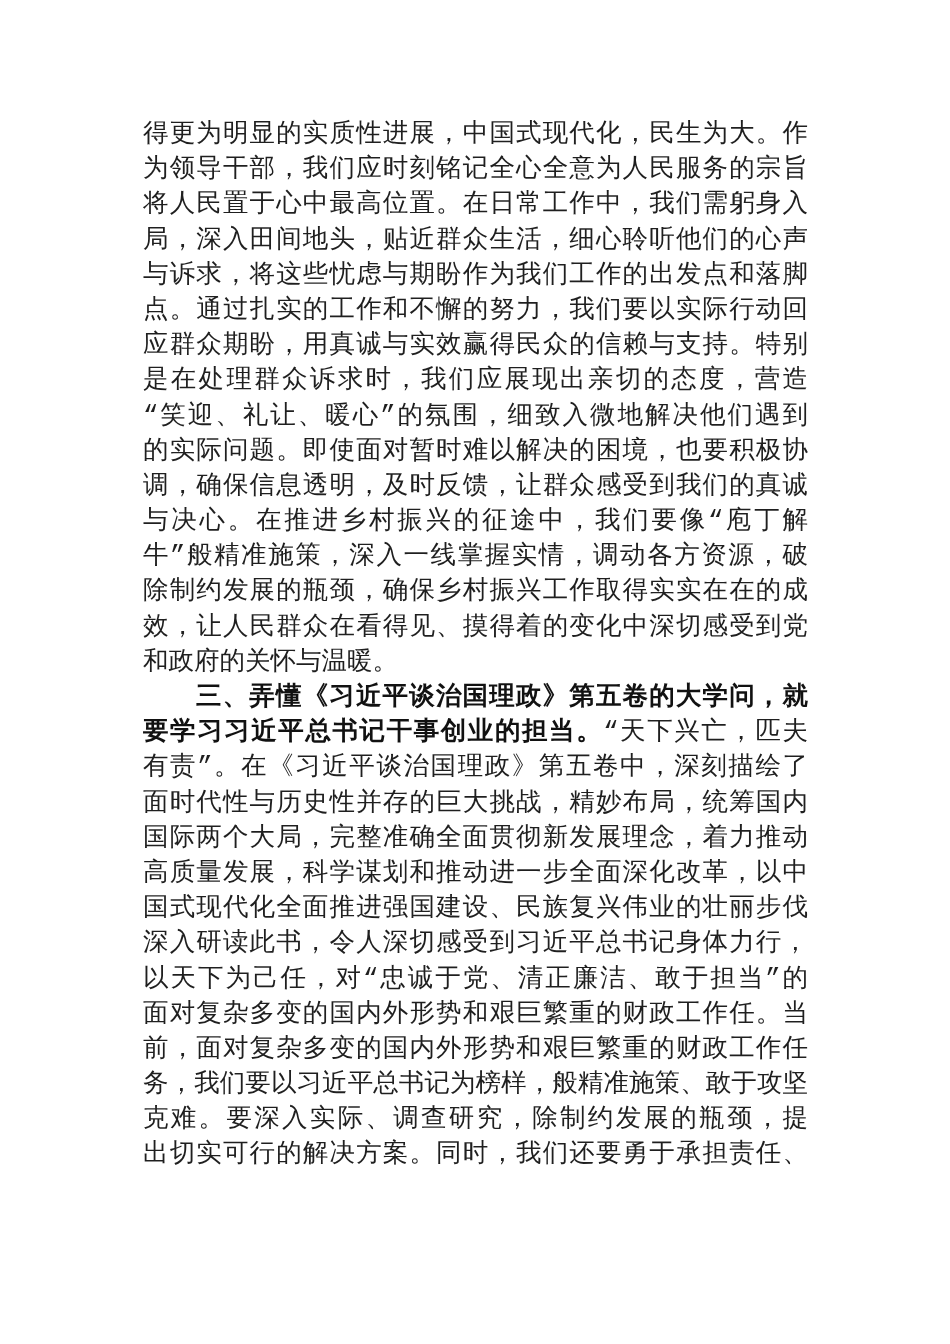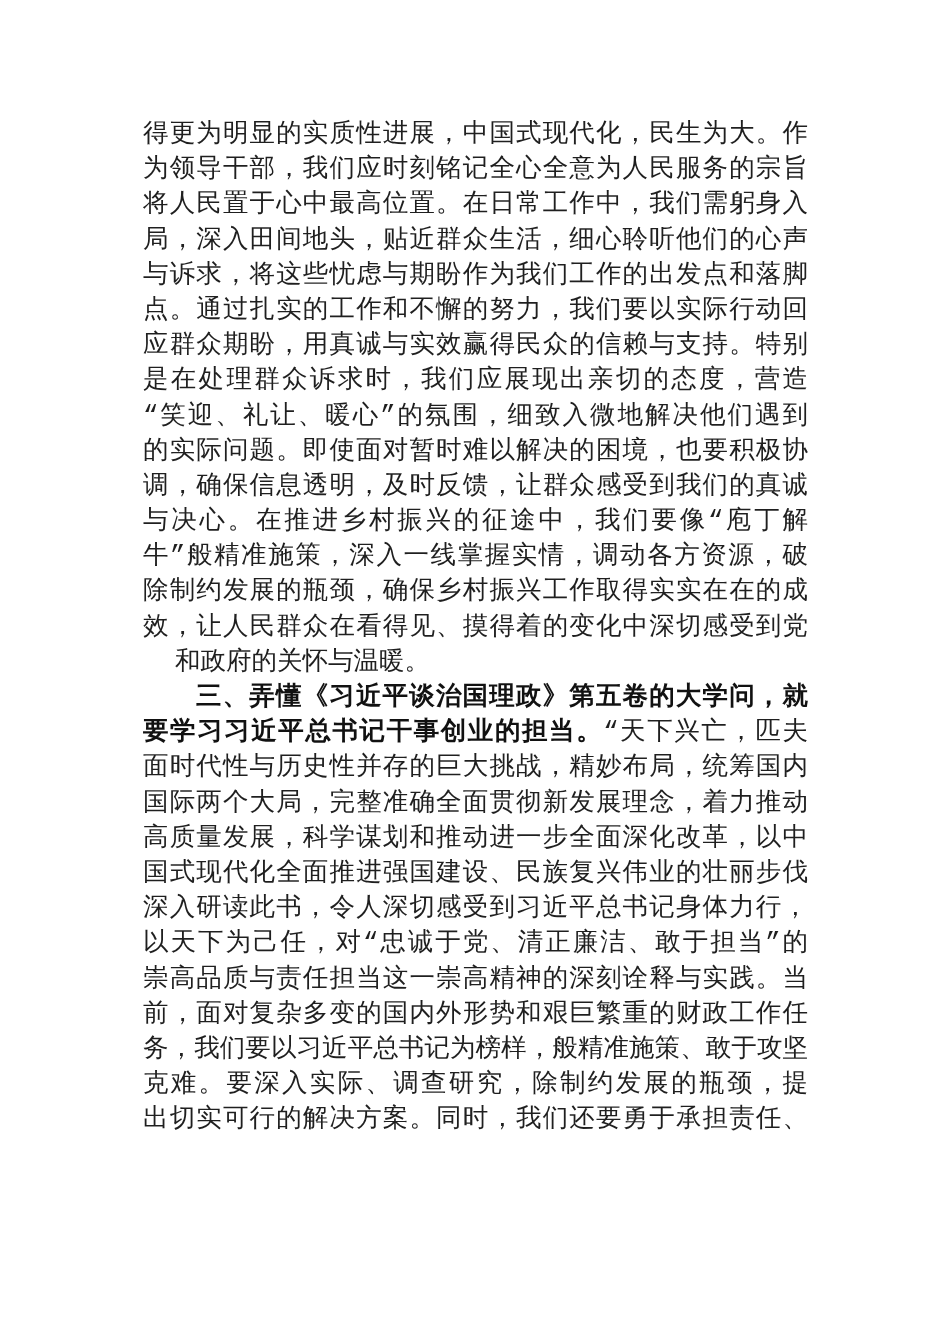--- a/index.html
+++ b/index.html
@@ -30,21 +30,20 @@
     line-height: 35.2px;
     height: 35.2px;
     color: #1f1f1f;
     text-align: justify;
     text-align-last: justify;
     overflow: hidden;
   }
   .line.para-end {
     text-align: left;
     text-align-last: left;
-    margin-left: 32px;
   }
   .line.indent {
     text-indent: 53px;
   }
   .seg.bold {
     font-weight: bold;
     color: #111111;
   }
 </style>
 </head>
@@ -63,25 +62,26 @@
       <div class="line"><span class="seg">“笑迎、礼让、暖心”的氛围，细致入微地解决他们遇到</span></div>
       <div class="line"><span class="seg">的实际问题。即使面对暂时难以解决的困境，也要积极协</span></div>
       <div class="line"><span class="seg">调，确保信息透明，及时反馈，让群众感受到我们的真诚</span></div>
       <div class="line"><span class="seg">与决心。在推进乡村振兴的征途中，我们要像“庖丁解</span></div>
       <div class="line"><span class="seg">牛”般精准施策，深入一线掌握实情，调动各方资源，破</span></div>
       <div class="line"><span class="seg">除制约发展的瓶颈，确保乡村振兴工作取得实实在在的成</span></div>
       <div class="line"><span class="seg">效，让人民群众在看得见、摸得着的变化中深切感受到党</span></div>
       <div class="line para-end"><span class="seg">和政府的关怀与温暖。</span></div>
       <div class="line indent"><span class="seg bold">三、弄懂《习近平谈治国理政》第五卷的大学问，就</span></div>
       <div class="line"><span class="seg bold">要学习习近平总书记干事创业的担当。</span><span class="seg">“天下兴亡，匹夫</span></div>
+      <div class="line"><span class="seg">有责”。在《习近平谈治国理政》第五卷中，深刻描绘了</span></div>
       <div class="line"><span class="seg">面时代性与历史性并存的巨大挑战，精妙布局，统筹国内</span></div>
       <div class="line"><span class="seg">国际两个大局，完整准确全面贯彻新发展理念，着力推动</span></div>
       <div class="line"><span class="seg">高质量发展，科学谋划和推动进一步全面深化改革，以中</span></div>
       <div class="line"><span class="seg">国式现代化全面推进强国建设、民族复兴伟业的壮丽步伐</span></div>
       <div class="line"><span class="seg">深入研读此书，令人深切感受到习近平总书记身体力行，</span></div>
       <div class="line"><span class="seg">以天下为己任，对“忠诚于党、清正廉洁、敢于担当”的</span></div>
-      <div class="line"><span class="seg">崇高品质与责任担当这一崇高精神的深刻诠释与实践。当</span></div>
+      <div class="line"><span class="seg">面对复杂多变的国内外形势和艰巨繁重的财政工作任。当</span></div>
       <div class="line"><span class="seg">前，面对复杂多变的国内外形势和艰巨繁重的财政工作任</span></div>
       <div class="line"><span class="seg">务，我们要以习近平总书记为榜样，般精准施策、敢于攻坚</span></div>
       <div class="line"><span class="seg">克难。要深入实际、调查研究，除制约发展的瓶颈，提</span></div>
       <div class="line"><span class="seg">出切实可行的解决方案。同时，我们还要勇于承担责任、</span></div>
     </div>
 </div>
 
 </body></html>

